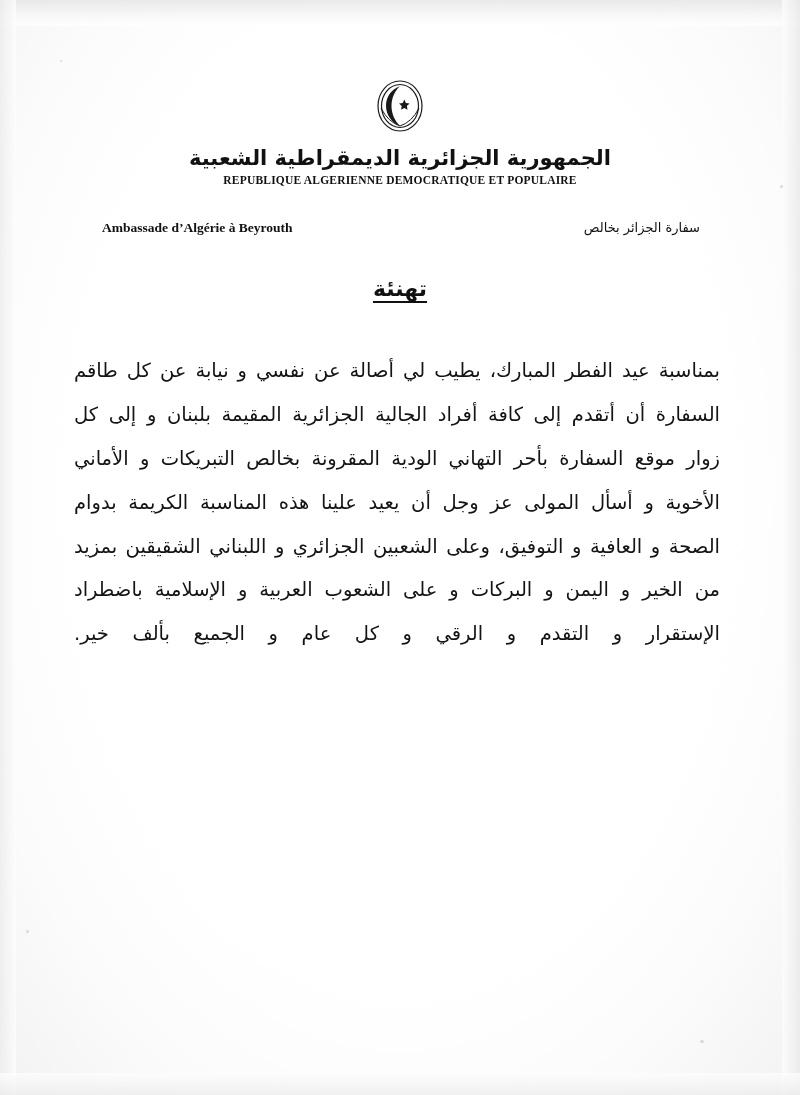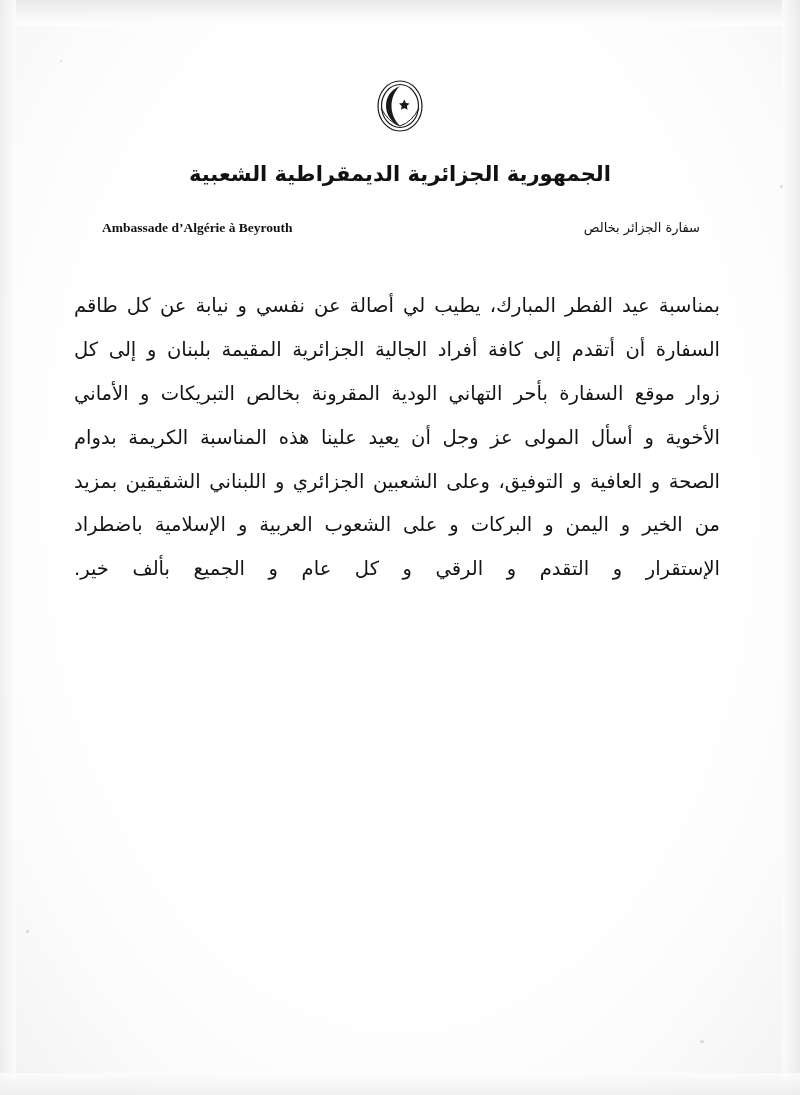--- a/index.html
+++ b/index.html
@@ -77,21 +77,21 @@
   }
 
   
   .nat-ar {
     text-align: center;
     direction: rtl;
     font-family: "DejaVu Sans", sans-serif;
     font-weight: bold;
     font-size: 21px;
     letter-spacing: 0;
-    margin-top: 24px;
+    margin-top: 8px;
     color: #111;
   }
   .nat-fr {
     text-align: center;
     font-family: "Liberation Serif", serif;
     font-weight: bold;
     font-size: 11.5px;
     letter-spacing: .2px;
     margin-top: 4px;
     color: #111;
@@ -183,23 +183,25 @@
           <path d="M36 15 a13 13 0 1 0 0 26 a10.5 10.5 0 1 1 0 -26 Z" fill="#1a1a1a" stroke="none"></path>
           <path d="M47 20 l2.6 5.4 5.9 .8 -4.3 4.1 1 5.9 -5.2 -2.8 -5.2 2.8 1 -5.9 -4.3 -4.1 5.9 -.8 Z" fill="#1a1a1a" stroke="none" transform="translate(-5,3) scale(0.62) translate(18,10)"></path>
           <path d="M12 30 q7 14 19 18" stroke-width="1"></path>
           <path d="M50 30 q-7 14 -19 18" stroke-width="1"></path>
         </g>
       </svg>
     </span>
   </div>
 
   <div class="nat-ar">الجمهورية الجزائرية الديمقراطية الشعبية</div>
+  <div class="nat-fr">REPUBLIQUE ALGERIENNE DEMOCRATIQUE ET POPULAIRE</div>
 
   <div class="embassy-row">
     <div class="embassy-fr">Ambassade d’Algérie à  Beyrouth</div>
     <div class="embassy-ar">سفارة الجزائر بخالص</div>
   </div>
 
+  <div class="doc-title">تهنئة</div>
 
   <div class="body-text">بمناسبة عيد الفطر المبارك، يطيب لي أصالة عن نفسي و نيابة عن كل طاقم السفارة أن أتقدم إلى كافة أفراد الجالية الجزائرية المقيمة بلبنان و إلى كل زوار موقع السفارة بأحر التهاني الودية المقرونة بخالص التبريكات و الأماني الأخوية و أسأل المولى عز وجل أن يعيد علينا هذه المناسبة الكريمة بدوام الصحة و العافية و التوفيق، وعلى الشعبين الجزائري و اللبناني الشقيقين بمزيد من الخير و اليمن و البركات و على الشعوب العربية و الإسلامية باضطراد الإستقرار و التقدم و الرقي و كل عام و الجميع بألف خير.</div>
 
 
 </div>
 
 </body></html>

